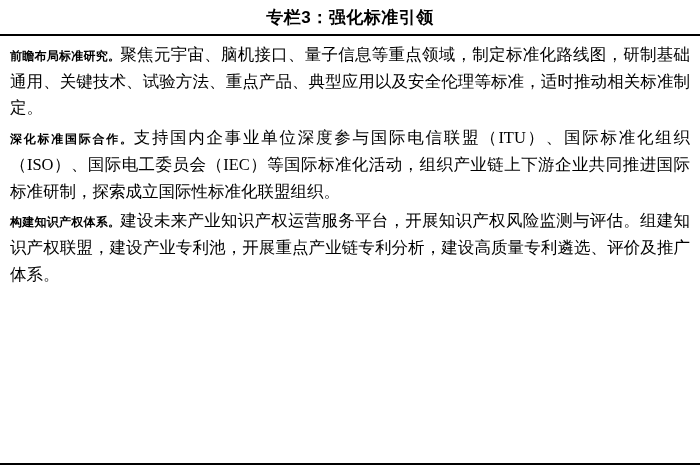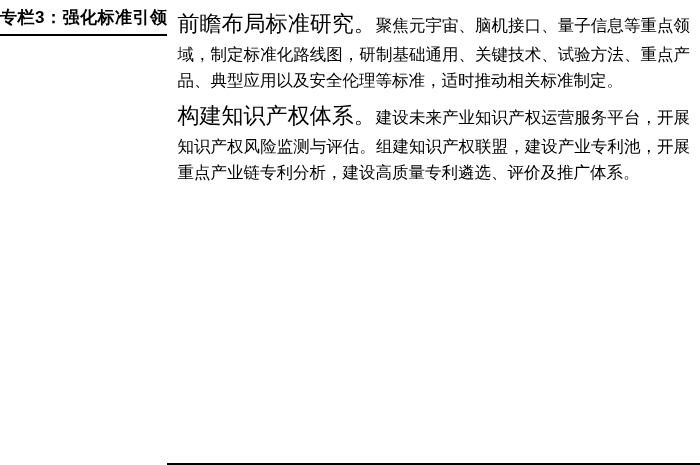--- a/index.html
+++ b/index.html
@@ -12,21 +12,21 @@
     height: 465px;
     font-family: "Liberation Serif", "DejaVu Serif", serif;
     color: #000000;
   }
   .doc-box {
     width: 700px;
     height: 465px;
     box-sizing: border-box;
     padding: 0;
     display: flex;
-    flex-direction: row;
+    flex-direction: column;
   }
   .title-row {
     height: 36px;
     display: flex;
     align-items: center;
     justify-content: center;
     border-bottom: 2px solid #000000;
     box-sizing: border-box;
   }
   .title-text {
@@ -46,23 +46,23 @@
     line-height: 1.62;
     text-align: justify;
     text-justify: inter-ideograph;
     margin: 0 0 3px 0;
     font-family: "Liberation Serif", "DejaVu Serif", serif;
   }
   .para:last-child {
     margin-bottom: 15px;
   }
   .lead {
-    font-weight: normal;
+    font-weight: bold;
     font-family: "Liberation Sans", "DejaVu Sans", sans-serif;
-    font-size: 22px;
+    font-size: 12px;
   }
   .rest {
     font-family: "Liberation Serif", "DejaVu Serif", serif;
   }
 </style>
 </head>
 <body>
 
 <div class="doc-box">
 
@@ -70,19 +70,22 @@
     <div class="title-text">专栏3：强化标准引领</div>
   </div>
 
   <div class="body-area">
 
     <p class="para">
       <span class="lead">前瞻布局标准研究。</span><span class="rest">聚焦元宇宙、脑机接口、量子信息等重点领域，制定标准化路线图，研制基础通用、关键技术、试验方法、重点产品、典型应用以及安全伦理等标准，适时推动相关标准制定。</span>
     </p>
 
 
+    <p class="para">
+      <span class="lead">深化标准国际合作。</span><span class="rest">支持国内企事业单位深度参与国际电信联盟（ITU）、国际标准化组织（ISO）、国际电工委员会（IEC）等国际标准化活动，组织产业链上下游企业共同推进国际标准研制，探索成立国际性标准化联盟组织。</span>
+    </p>
 
     <p class="para">
       <span class="lead">构建知识产权体系。</span><span class="rest">建设未来产业知识产权运营服务平台，开展知识产权风险监测与评估。组建知识产权联盟，建设产业专利池，开展重点产业链专利分析，建设高质量专利遴选、评价及推广体系。</span>
     </p>
 
   </div>
 </div>
 
 </body></html>

